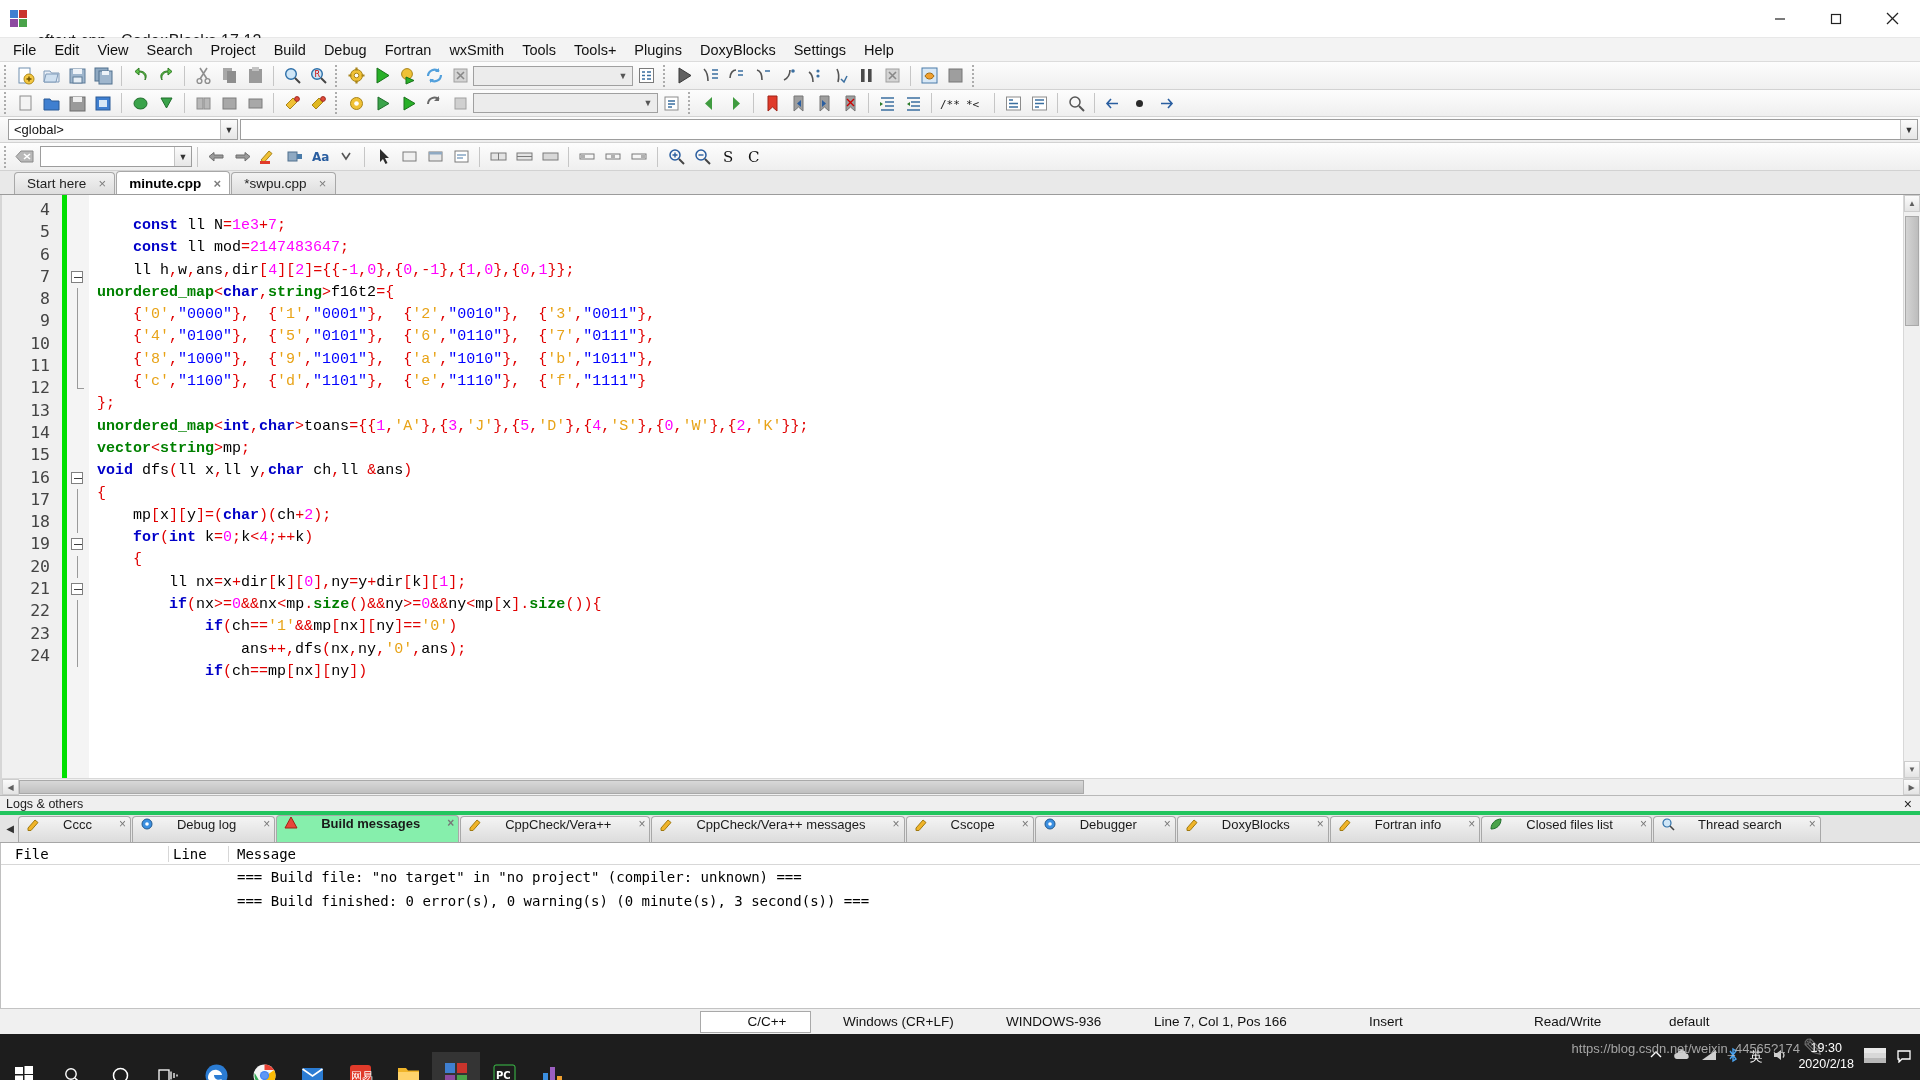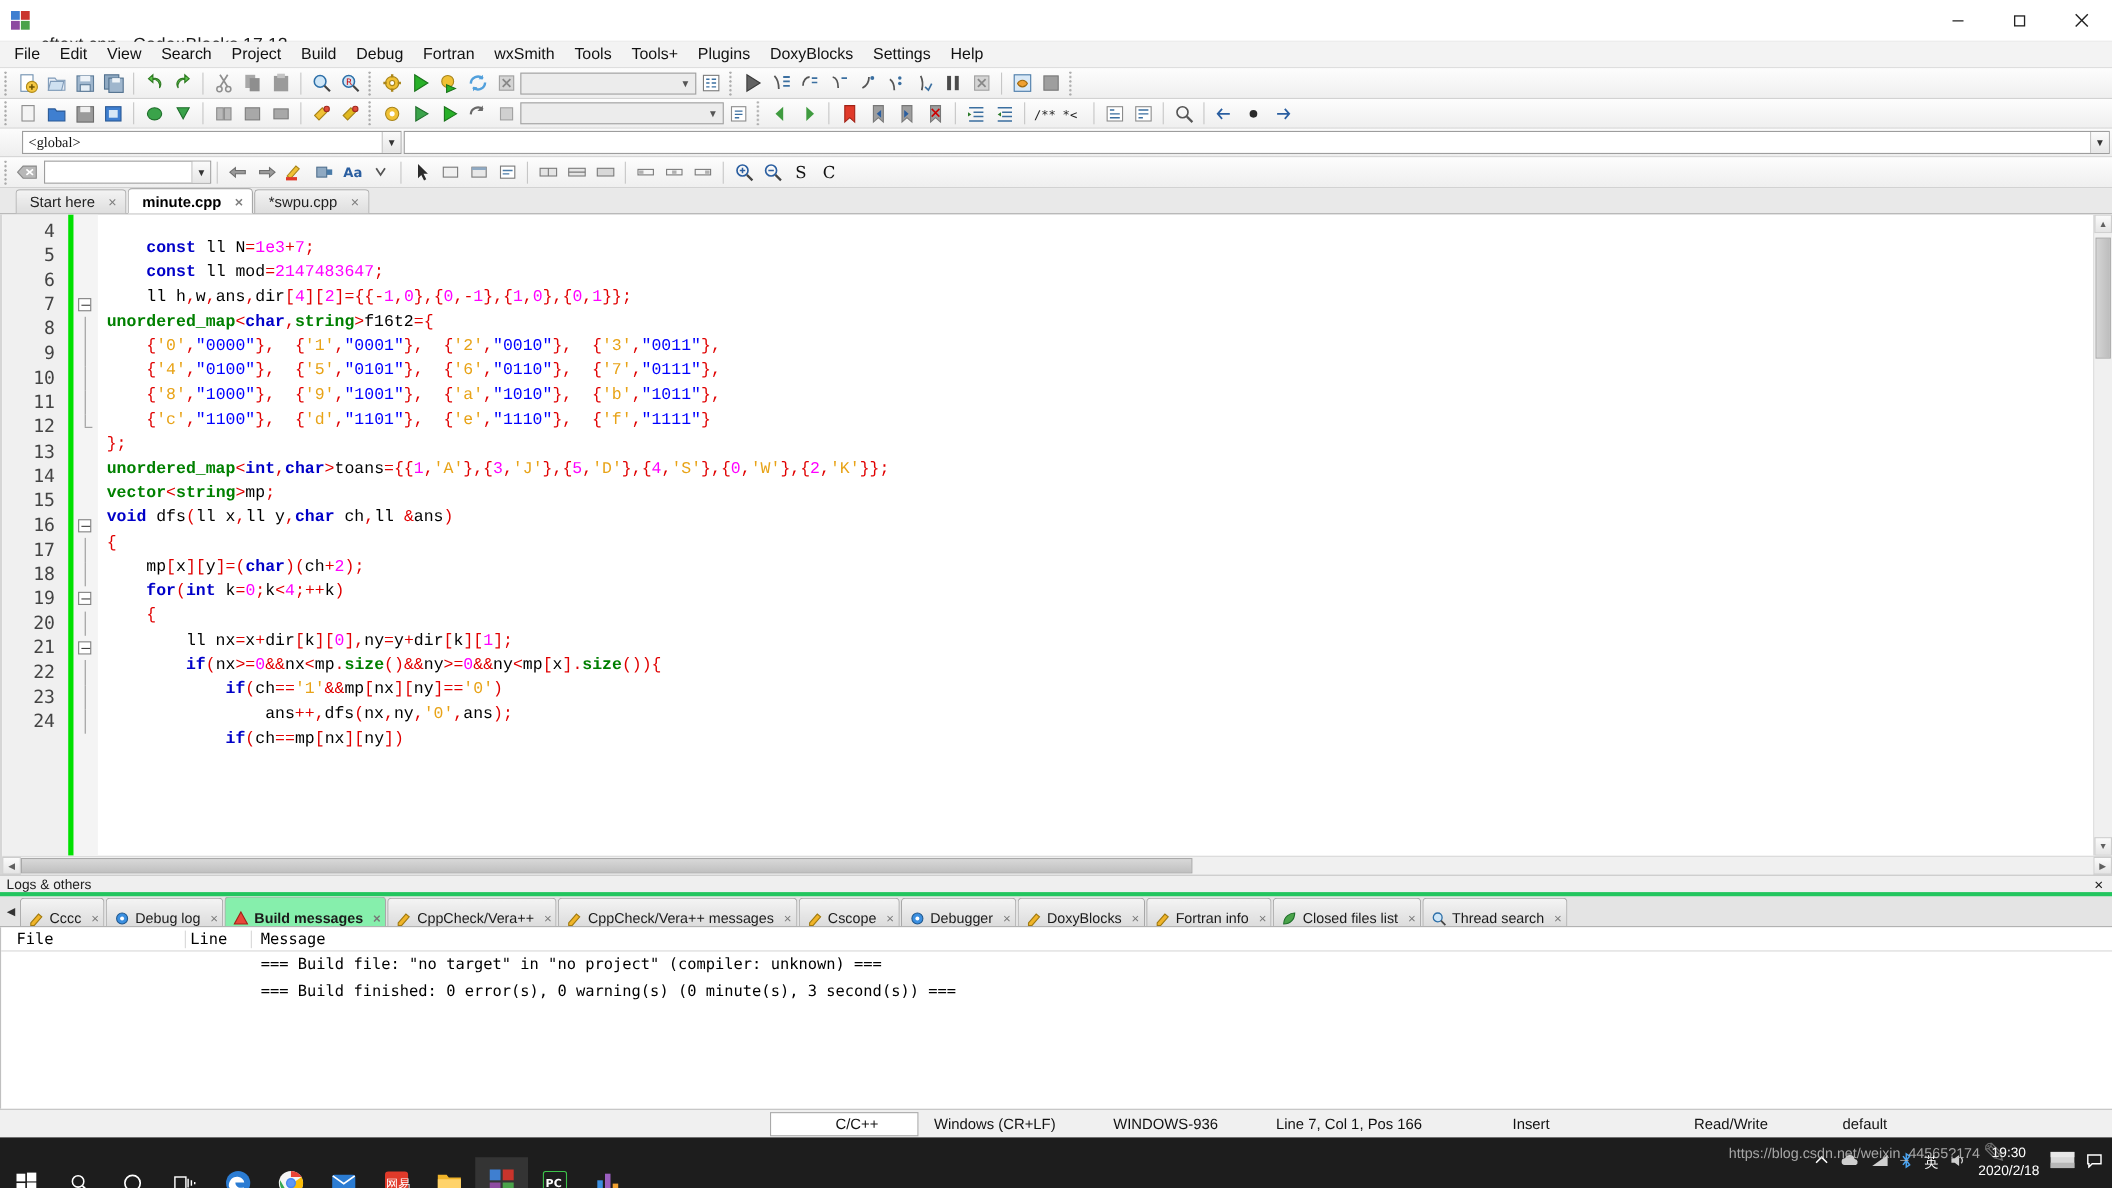--- a/index.html
+++ b/index.html
@@ -221,21 +221,21 @@
   .logs-close {
     margin-left:auto; margin-right:8px; font-size:14px; color:#222; line-height:1;
   }
   .logtabs {
     height: 28px; flex:0 0 28px; background:#e4e4e4;
     display:flex; align-items:center; border-bottom:1px solid #a6a6a6;
     padding-left: 2px; overflow:hidden;
   }
   .ltnav { width:16px; text-align:center; color:#333; font-size:10px; flex:0 0 16px; }
   .ltab {
-    height:26px; display:flex; align-items:flex-end; gap:5px;
+    height:26px; display:flex; align-items:flex-start; gap:23px;
     padding: 0 4px 0 7px; margin-right:1px;
     background: linear-gradient(#f4f4f4,#dcdcdc);
     border:1px solid #a8a8a8; border-bottom:none;
     border-radius:4px 4px 0 0;
     font-size:13px; color:#1a1a1a; white-space:nowrap;
   }
   .ltab.active { background:#86efac; font-weight:bold; height:27px; }
   .ltab .x { color:#777; font-size:12px; margin-left:4px; }
   .li { width:14px; height:14px; flex:0 0 14px; }
 
@@ -732,21 +732,21 @@
         </svg>
     </div>
     <div class="tbtn">
       <svg width="19" height="19" viewBox="0 0 19 19">
           <path d="M16 9.5H5M12 5l4 4.5-4 4.5" stroke="#2a5ea0" stroke-width="1.6" fill="none"></path>
         </svg>
     </div>
   </div>
 
   <div class="selrow">
-    <div class="scope-combo" style="width:345px; margin-left:20px;font-family:Liberation Serif, serif;">
+    <div class="scope-combo" style="width:230px; margin-left:8px;">
       <span>&lt;global&gt;</span>
       <span class="cb-arrow">▼</span>
     </div>
     <div class="scope-combo" style="flex:1 1 auto; margin-left:2px; margin-right:2px;">
       <span></span>
       <span class="cb-arrow">▼</span>
     </div>
   </div>
 
   <div class="toolbar-row tbrow3">
@@ -1100,21 +1100,21 @@
         <div class="lt-row">
           <div class="c1"></div>
           <div class="c2"></div>
           <div class="c3">=== Build finished: 0 error(s), 0 warning(s) (0 minute(s), 3 second(s)) ===</div>
         </div>
       </div>
   </div>
 
   <div class="statusbar">
     <div class="sb-cell" style="width:700px; border-right:none;"></div>
-    <div class="sb-cell sunken" style="width:135px; justify-content:center; margin-right:6px;padding-left:31px;">C/C++</div>
+    <div class="sb-cell sunken" style="width:111px; justify-content:center; margin-right:24px;padding-left:31px;">C/C++</div>
     <div class="sb-cell" style="width:163px; border-right:none;">Windows (CR+LF)</div>
     <div class="sb-cell" style="width:148px; border-right:none;">WINDOWS-936</div>
     <div class="sb-cell" style="width:215px; border-right:none;">Line 7, Col 1, Pos 166</div>
     <div class="sb-cell" style="width:165px; border-right:none;">Insert</div>
     <div class="sb-cell" style="width:135px; border-right:none;">Read/Write</div>
     <div class="sb-cell" style="border-right:none;">default</div>
   </div>
 
   <div class="taskbar" style="position:relative;">
     <div class="tsk">

